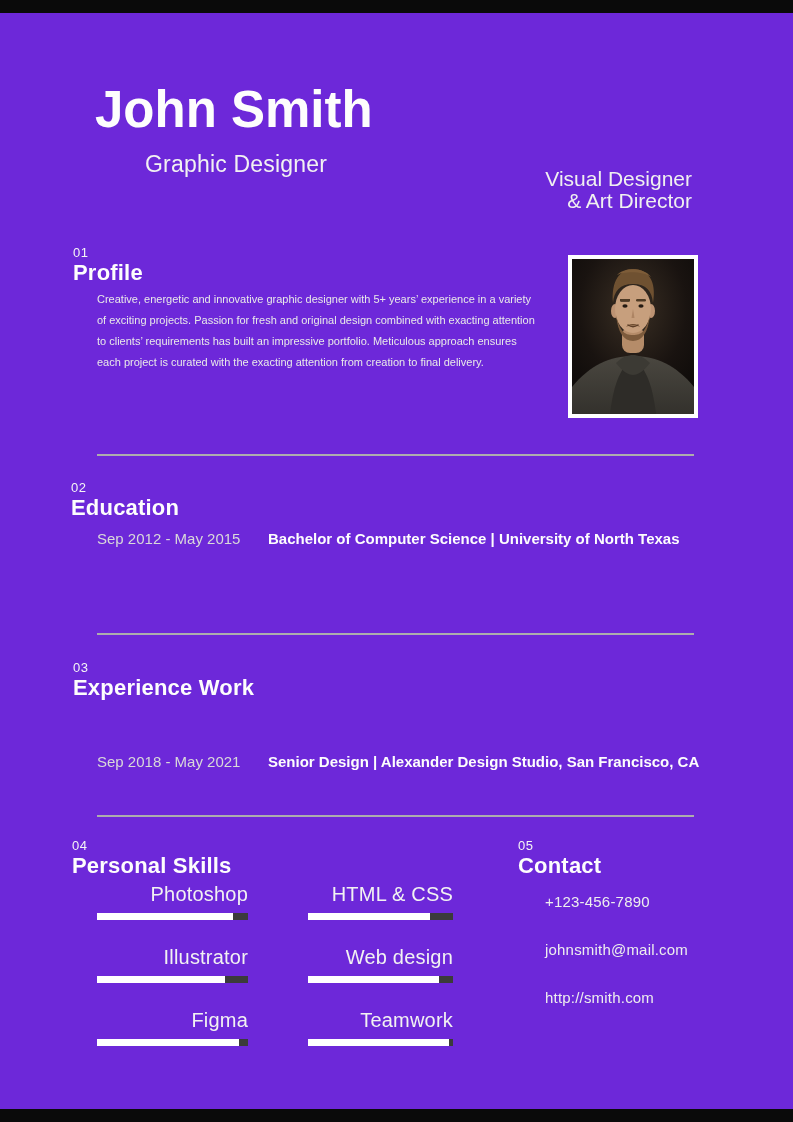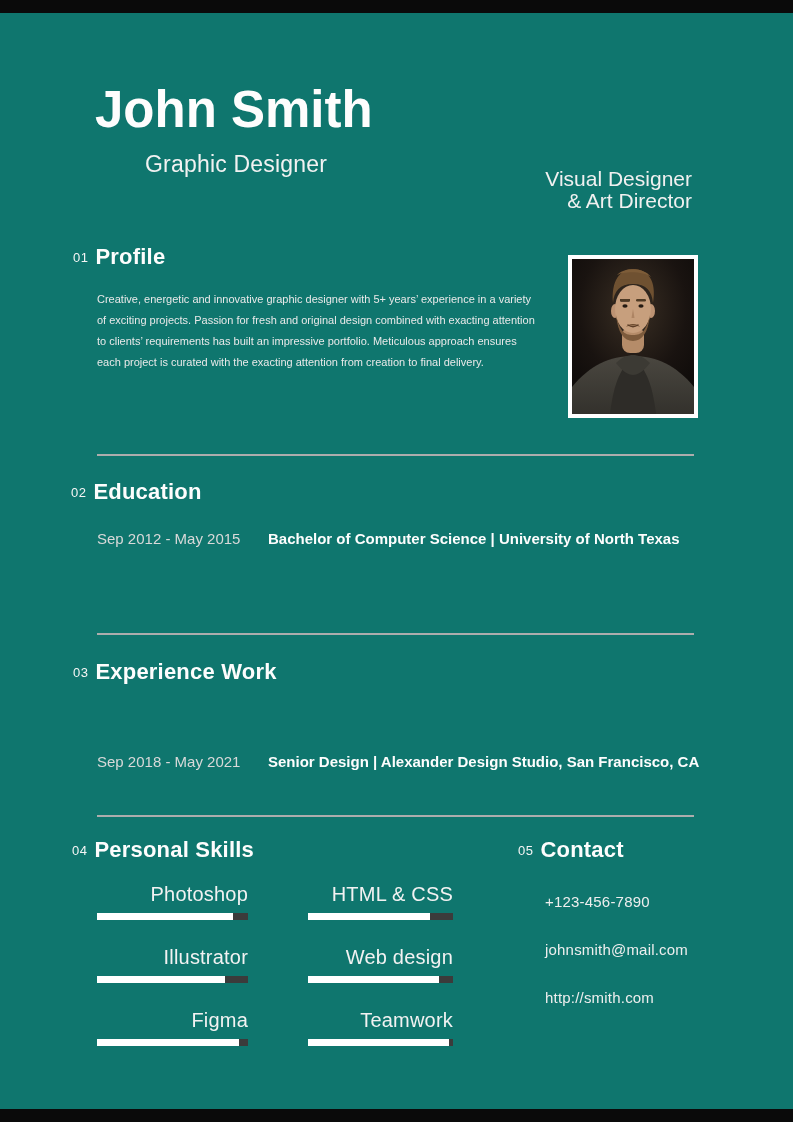--- a/index.html
+++ b/index.html
@@ -1,19 +1,19 @@
 <!DOCTYPE html>
 <html><head>
 <meta charset="utf-8">
 <style>
   html,body{margin:0;padding:0;background:#2b2a2a;}
   .page{
     position:relative;
     width:793px;height:1122px;
-    background:#0f766e;
+    background:#6d28d9;
     font-family:"Liberation Sans",sans-serif;
     color:#ffffff;
     overflow:hidden;
   }
   .edge-bar{position:absolute;left:0;width:793px;height:13px;background:#0A0A0A;}
   .edge-bar.top{top:0;}
   .edge-bar.bottom{bottom:0;}
 
   
   .name{
@@ -24,21 +24,21 @@
   .role{
     position:absolute;left:97px;top:151px;
     font-size:23px;font-weight:400;color:#f2f2f2;letter-spacing:.2px;margin-left:48px;
   }
   .tagline{
     position:absolute;right:101px;top:168px;
     text-align:right;font-size:21px;line-height:21.5px;color:#f0f0f0;
   }
 
   
-  .sec-head{position:absolute;display:flex;align-items:center;}
+  .sec-head{position:absolute;display:flex;align-items:flex-start;flex-direction:column;}
   .sec-num{font-size:13px;color:#f5f5f5;margin-right:7px;margin-top:1px;letter-spacing:.5px;}
   .sec-title{font-size:22px;font-weight:700;color:#fdfdfd;letter-spacing:.2px;}
 
   .rule{position:absolute;left:97px;width:597px;height:2px;background:#ADADAD;}
 
   
   .profile-body{
     position:absolute;left:97px;top:289px;width:440px;
     font-size:11px;line-height:21px;color:#e9e9e9;
   }

